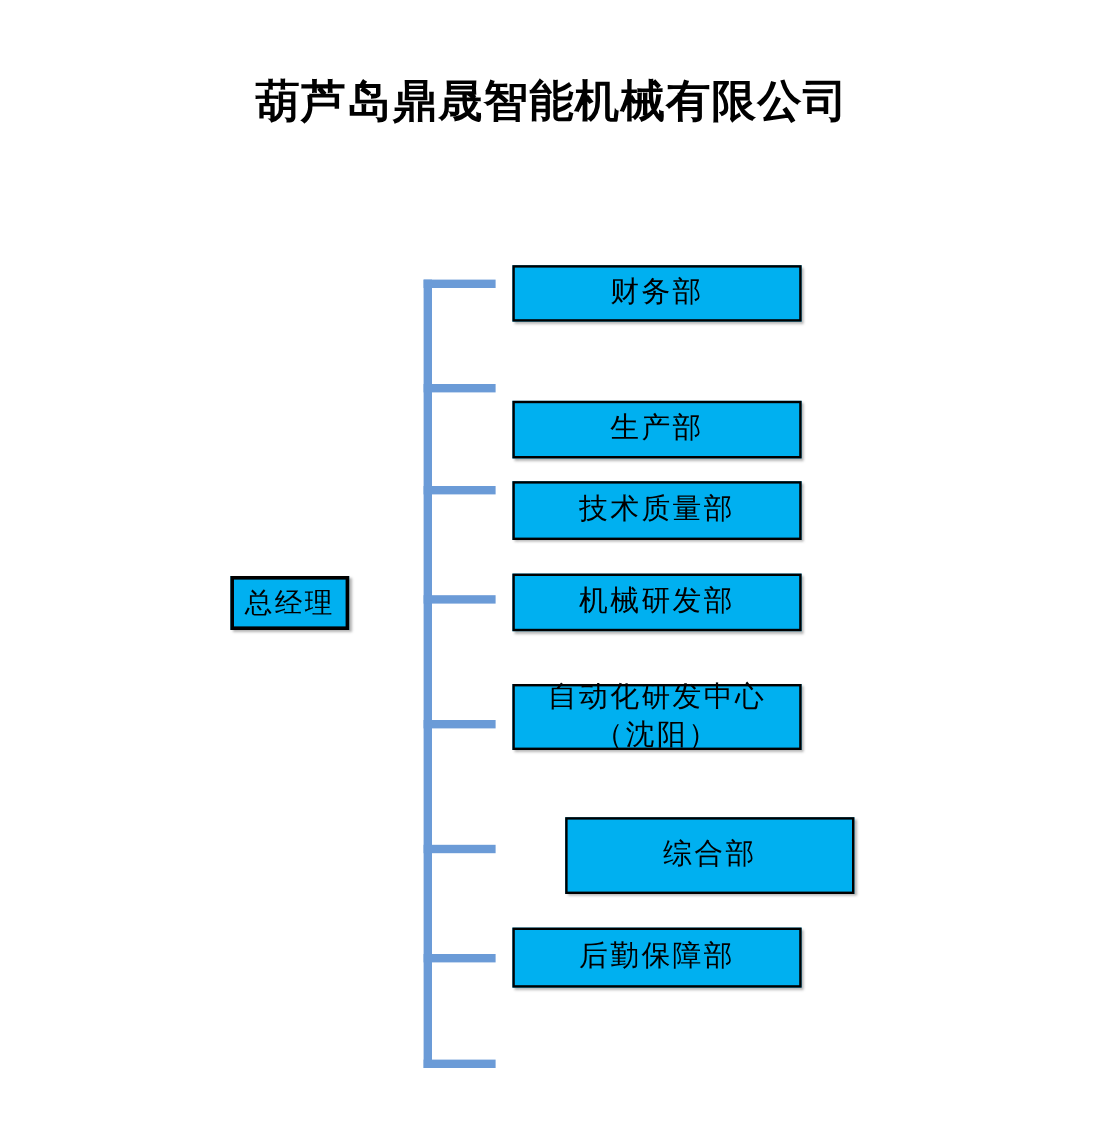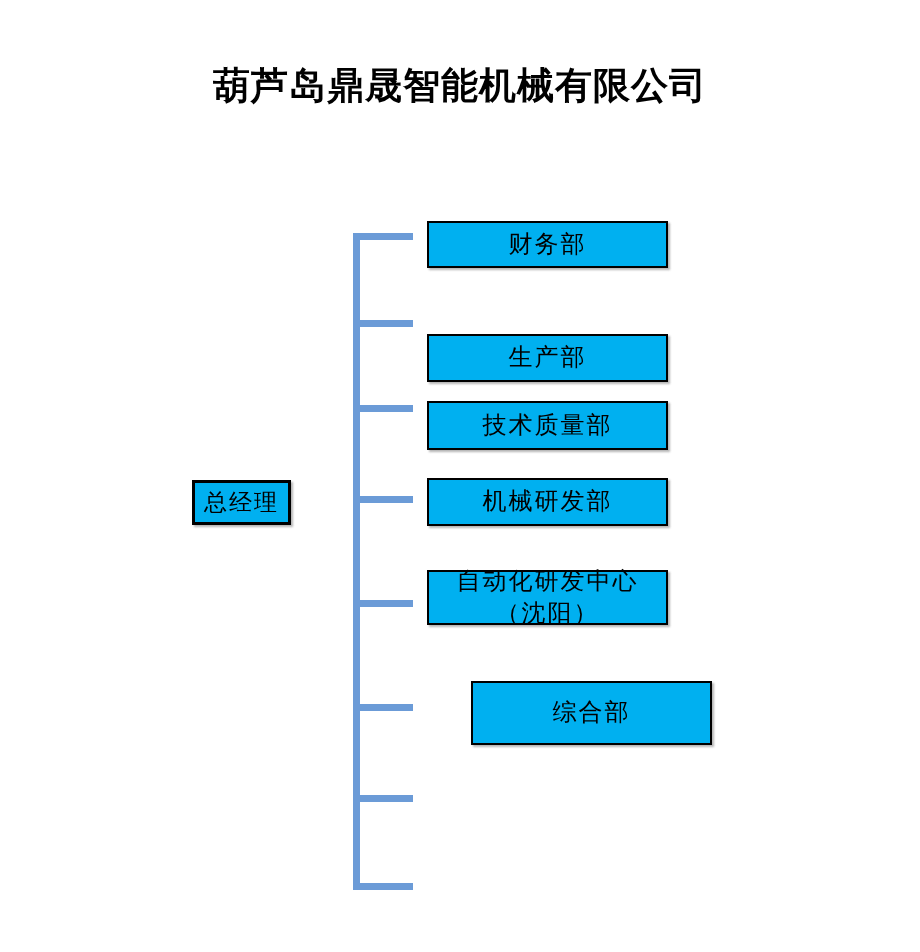--- a/index.html
+++ b/index.html
@@ -126,15 +126,18 @@
 
   <div class="node dept-node" style="top:570px; height:55px;">
     <span class="label">自动化研发中心
 （沈阳）</span>
   </div>
 
   <div class="node dept-node" style="top:681px; height:64px;margin-left:44px;">
     <span class="label">综合部</span>
   </div>
 
+  <div class="node dept-node" style="top:773px; height:50px;">
+    <span class="label">后勤保障部</span>
+  </div>
 
 
 </div>
 
 </body></html>

